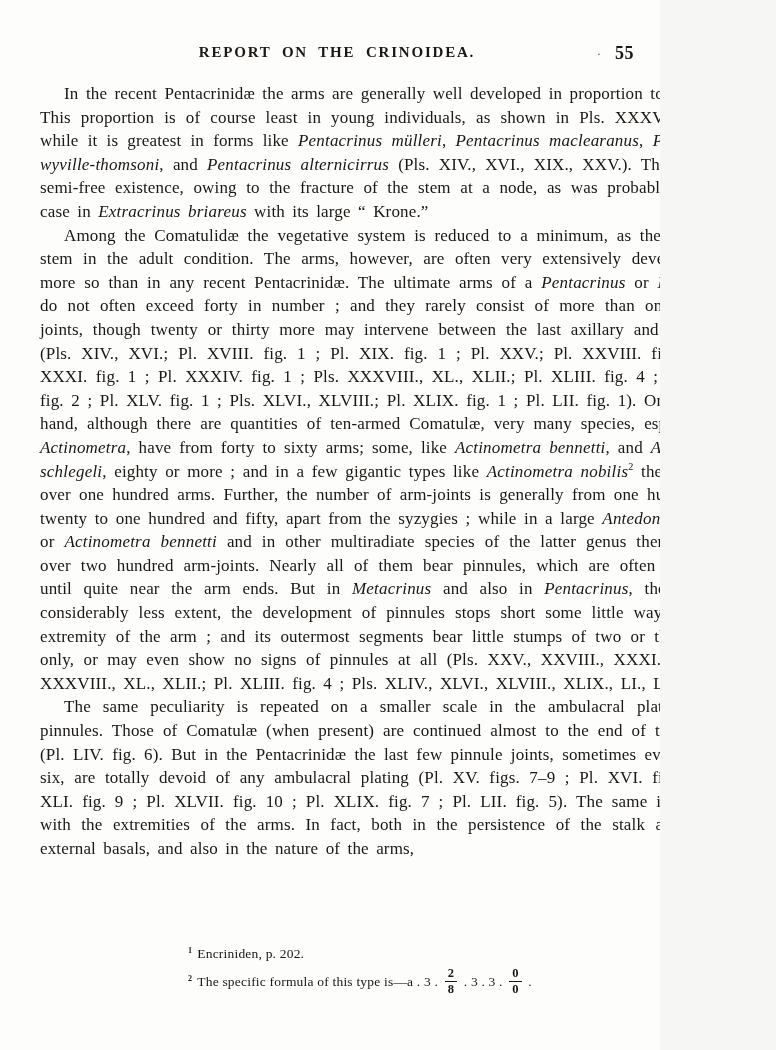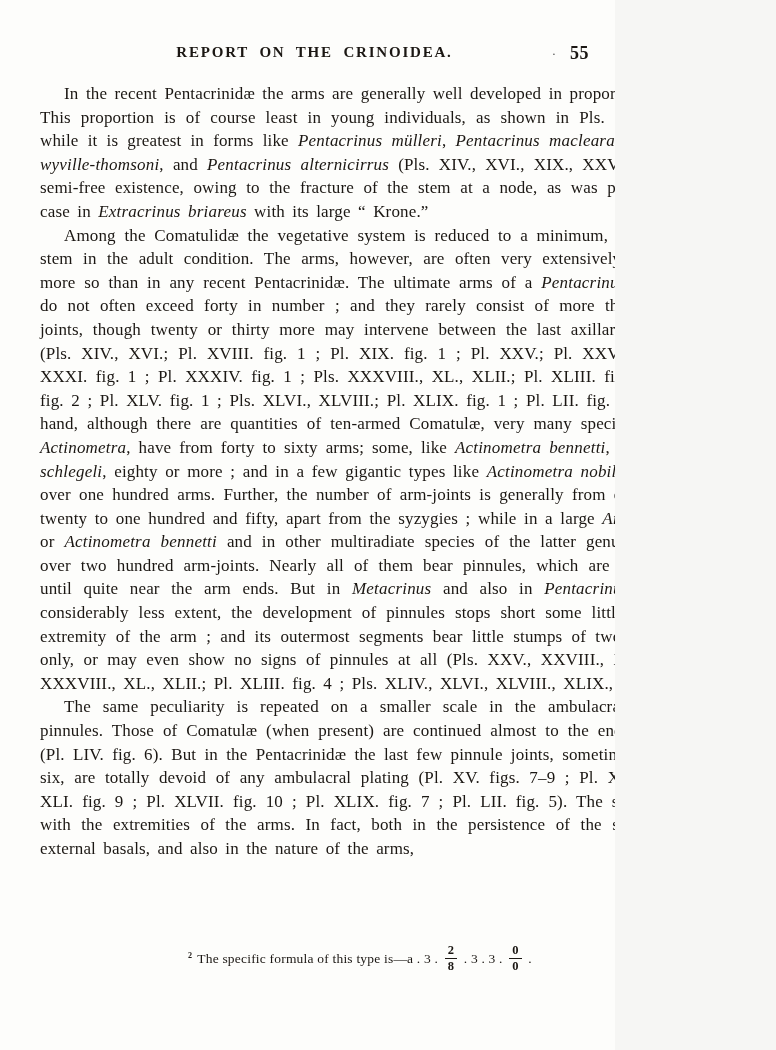--- a/index.html
+++ b/index.html
@@ -7,20 +7,21 @@
     width: 776px; height: 1050px;
     background: #f6f6f4;
     font-family: "Liberation Serif", "DejaVu Serif", serif;
   }
   .page {
     position: relative;
     width: 615px; height: 1050px;
     background: #fdfdfb;
     color: #1b1713;
     overflow: hidden;
+    padding-left: 45px;
   }
   .header {
     position: absolute;
     top: 44px; left: 40px; right: 26px;
     height: 22px;
   }
   .running-title {
     text-align: center;
     font-size: 15px;
     font-weight: 700;
@@ -90,17 +91,20 @@
   </div>
 
   <div class="body">
     <p class="para indent">In the recent Pentacrinidæ the arms are generally well developed in proportion to the stem.  This proportion is of course least in young individuals, as shown in Pls. XXXV. and LI., while it is greatest in forms like <i>Pentacrinus mülleri</i>, <i>Pentacrinus maclearanus</i>, <i>Pentacrinus wyville-thomsoni</i>, and <i>Pentacrinus alternicirrus</i> (Pls. XIV., XVI., XIX., XXV.).  These lead a semi-free existence, owing to the fracture of the stem at a node, as was probably also the case in <i>Extracrinus briareus</i> with its large “ Krone.”</p>
     <p class="para indent">Among the Comatulidæ the vegetative system is reduced to a minimum, as they have no stem in the adult condition.  The arms, however, are often very extensively developed, far more so than in any recent Pentacrinidæ.  The ultimate arms of a <i>Pentacrinus</i> or <i>Metacrinus</i> do not often exceed forty in number ; and they rarely consist of more than one hundred joints, though twenty or thirty more may intervene between the last axillary and the calyx (Pls. XIV., XVI.; Pl. XVIII. fig. 1 ; Pl. XIX. fig. 1 ; Pl. XXV.; Pl. XXVIII. fig. 1 ; Pl. XXXI. fig. 1 ; Pl. XXXIV. fig. 1 ; Pls. XXXVIII., XL., XLII.; Pl. XLIII. fig. 4 ; Pl. XLIV. fig. 2 ; Pl. XLV. fig. 1 ; Pls. XLVI., XLVIII.; Pl. XLIX. fig. 1 ; Pl. LII. fig. 1).  On the other hand, although there are quantities of ten-armed Comatulæ, very many species, especially of <i>Actinometra</i>, have from forty to sixty arms; some, like <i>Actinometra bennetti</i>, and <i>Actinometra schlegeli</i>, eighty or more ;  and in a few gigantic types like <i>Actinometra nobilis</i><sup>2</sup> there may be over one hundred arms.  Further, the number of arm-joints is generally from one hundred and twenty to one hundred and fifty, apart from the syzygies ; while in a large <i>Antedon eschrichti</i> or <i>Actinometra bennetti</i> and in other multiradiate species of the latter genus there may be over two hundred arm-joints. Nearly all of them bear pinnules, which are often very long until quite near the arm ends. But in <i>Metacrinus</i> and also in <i>Pentacrinus</i>, though to a considerably less extent, the development of pinnules stops short some little way from the extremity of the arm ; and its outermost segments bear little stumps of two or three joints only, or may even show no signs of pinnules at all (Pls. XXV., XXVIII., XXXI., XXXIV., XXXVIII., XL., XLII.; Pl. XLIII. fig. 4 ; Pls. XLIV., XLVI., XLVIII., XLIX., LI., LII.).</p>
     <p class="para indent">The same peculiarity is repeated on a smaller scale in the ambulacral plates of the pinnules.  Those of Comatulæ (when present) are continued almost to the end of the pinnule (Pl. LIV. fig. 6).  But in the Pentacrinidæ the last few pinnule joints, sometimes even four or six, are totally devoid of any ambulacral plating (Pl. XV. figs. 7–9 ; Pl. XVI. fig. 2 ; Pl. XLI. fig. 9 ; Pl. XLVII. fig. 10 ; Pl. XLIX. fig. 7 ; Pl. LII. fig. 5).  The same is the case with the extremities of the arms.  In fact, both in the persistence of the stalk and of the external basals, and also in the nature of the arms,</p>
   </div>
 
   <div class="footnotes">
     <div class="footnote">
+      <sup class="fn-marker">1</sup><span>Encriniden, p. 202.</span>
+    </div>
+    <div class="footnote">
       <sup class="fn-marker">2</sup><span>The specific formula of this type is—a . 3 . <span class="frac"><span class="num">2</span><span class="den">8</span></span> . 3 . 3 . <span class="frac"><span class="num">0</span><span class="den">0</span></span> .</span>
     </div>
   </div>
 
 </div>
 
 </body></html>

